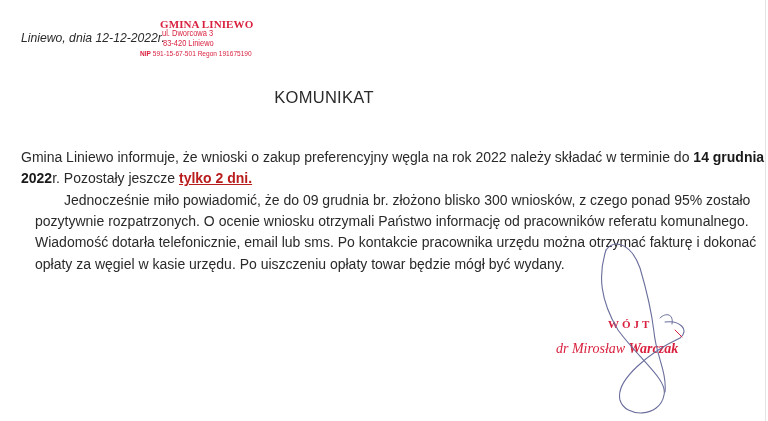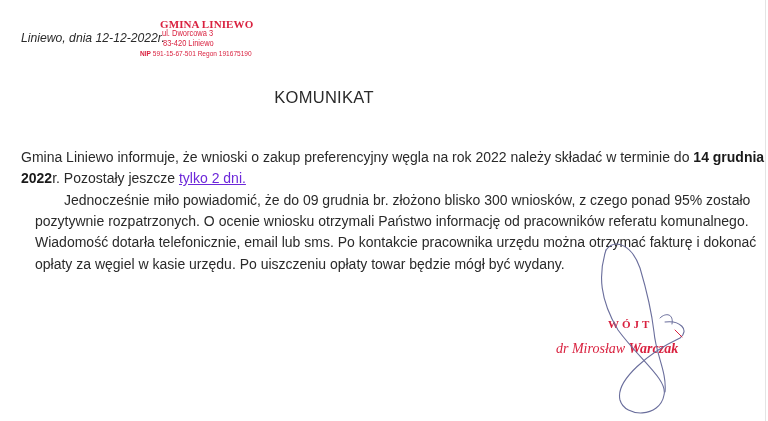--- a/index.html
+++ b/index.html
@@ -81,21 +81,21 @@
       width: 732px;
       font-size: 14px;
       line-height: 21.2px;
       color: #2a2a2a;
       text-align: justify;
     }
     .para1 { top: 147px; }
     .para2 { top: 190px; text-indent: 29px; margin-left: 14px; }
     .para1 .line, .para2 .line { display: block; white-space: nowrap; }
     b.strong { font-weight: bold; color: #1a1a1a; }
-    .underline { text-decoration: underline; font-weight: normal; color: #6d28d9; }
+    .underline { text-decoration: underline; font-weight: bold; color: #b91c1c; }
 
     .signature-svg {
       position: absolute;
       left: 0; top: 0;
       width: 768px; height: 421px;
       pointer-events: none;
     }
     .sig-stamp-title {
       position: absolute;
       left: 608px;

